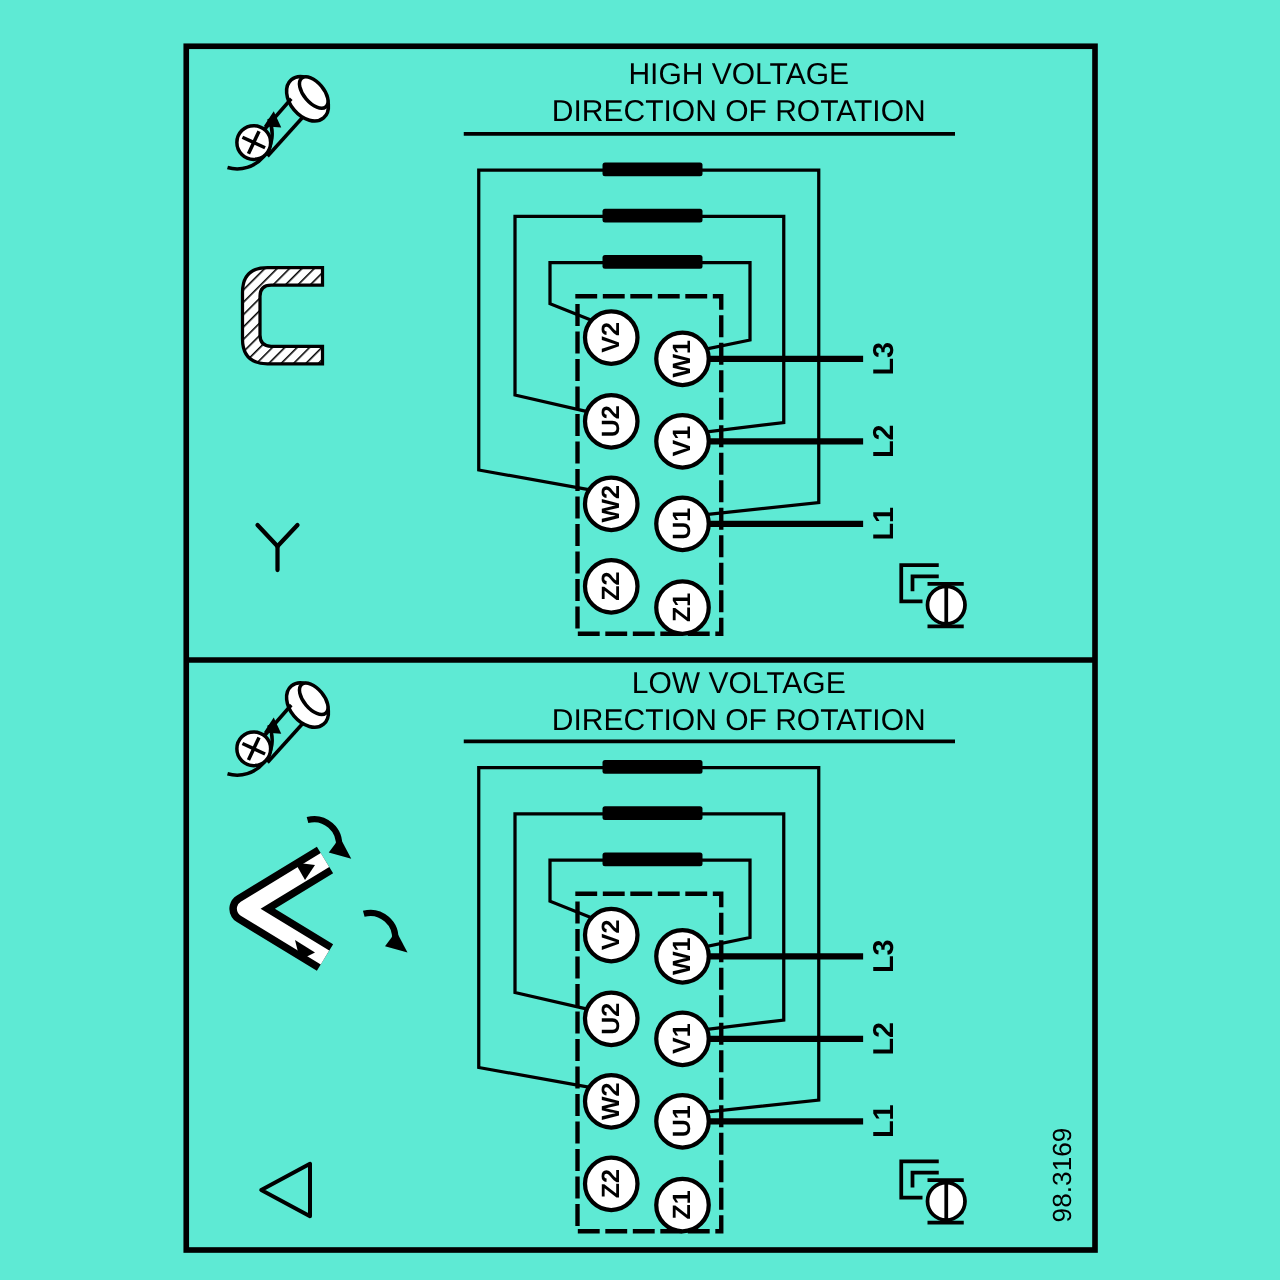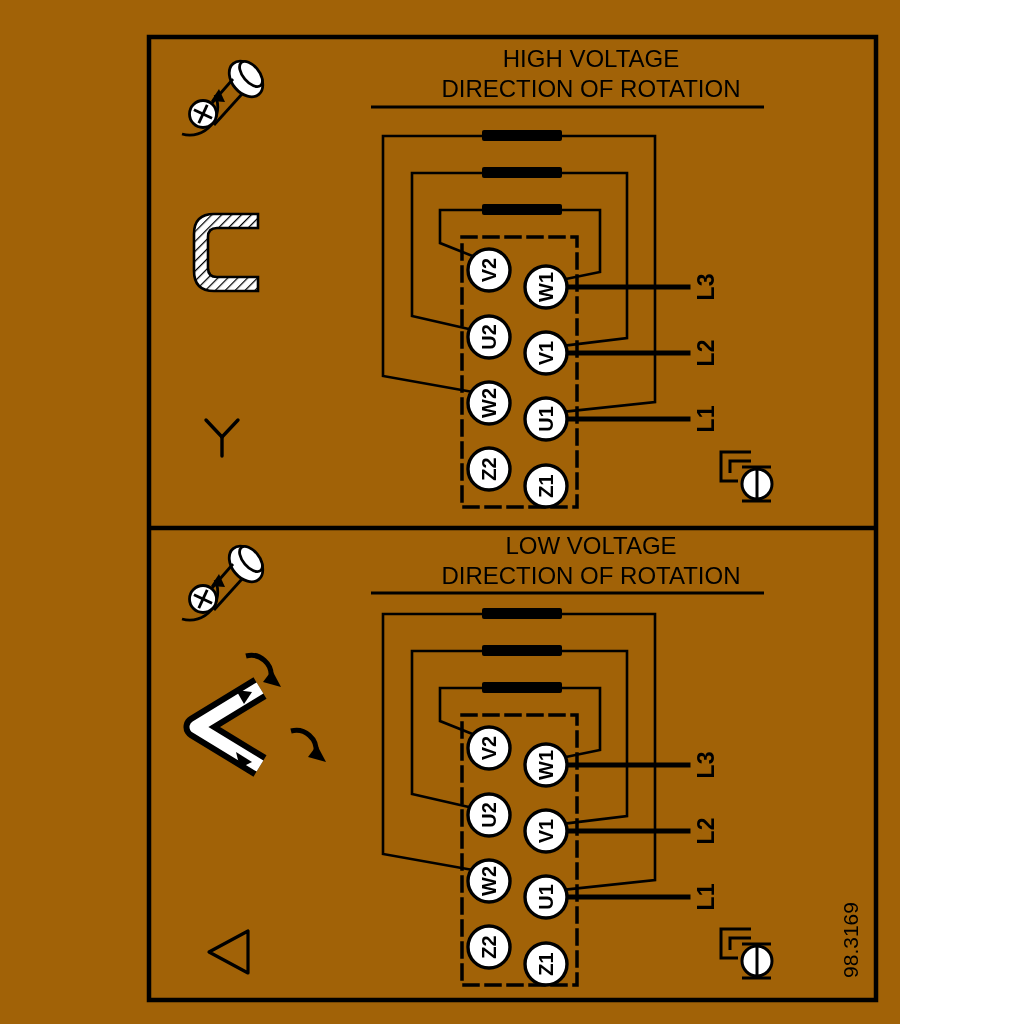--- a/index.html
+++ b/index.html
@@ -2,23 +2,23 @@
 <html><head>
 <meta charset="utf-8">
 <style>
   html, body {
     margin: 0;
     padding: 0;
     background: #ffffff;
   }
   .stage {
     position: relative;
-    width: 900px;
+    width: 1024px;
     height: 1024px;
-    background: #a16207;
+    background: #5eead4;
     font-family: "Liberation Sans", sans-serif;
   }
   svg {
     display: block;
   }
   svg text {
     fill: #000000;
     font-family: "Liberation Sans", sans-serif;
   }
 </style>

